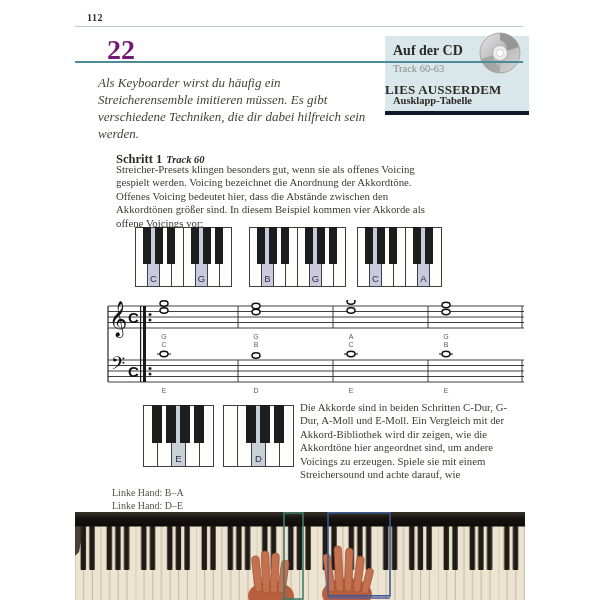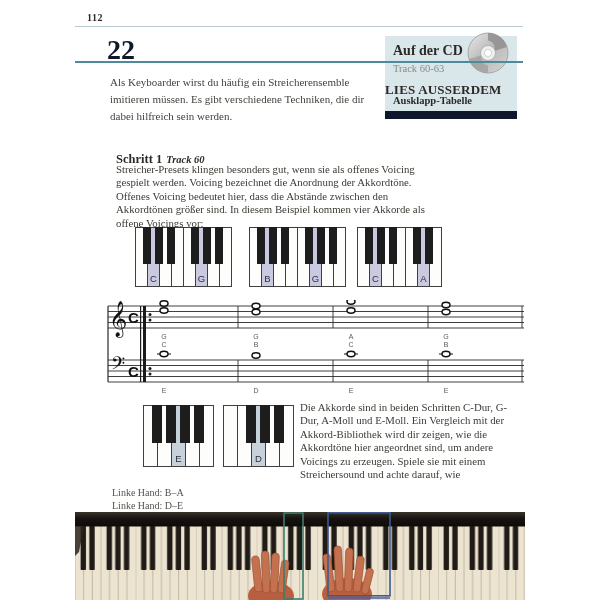--- a/index.html
+++ b/index.html
@@ -2,26 +2,26 @@
 <html><head>
 <meta charset="utf-8">
 <style>
   html,body{margin:0;padding:0;background:#fff;}
   #page{position:relative;width:600px;height:600px;background:#ffffff;overflow:hidden;
         font-family:"Liberation Serif",serif;color:#2d2a26;}
   .abs{position:absolute;}
   
   #pagenum{left:87px;top:12px;font-size:10px;font-weight:bold;letter-spacing:.5px;}
   #rule-top{left:75px;top:26px;width:448px;height:1px;background:#b9c9cf;}
-  #chapnum{left:107px;top:34px;font-size:28px;font-weight:bold;color:#0f172a;}
+  #chapnum{left:107px;top:34px;font-size:28px;font-weight:bold;color:#701a75;}
   #title{left:148px;top:34px;font-size:27px;font-style:italic;font-weight:600;color:#2d2a26;}
   #rule-title{left:75px;top:61px;width:448px;height:2px;background:#4d8b9b;z-index:3;}
-  #intro{left:110px;top:74px;width:272px;font-size:11px;line-height:17px;color:#45423c;}
+  #intro{left:98px;top:74px;width:272px;font-size:13px;font-style:italic;line-height:17px;color:#45423c;}
   
-  #cdbox{left:385px;top:36px;width:132px;height:75px;background:#d9e6ea;border-bottom:8px solid #0f172a;z-index:2;text-decoration:underline;}
+  #cdbox{left:385px;top:36px;width:144px;height:75px;background:#d9e6ea;border-bottom:4px solid #0f172a;z-index:2;text-decoration:underline;}
   #cdbox .t1{position:absolute;left:8px;top:7px;font-size:14px;font-weight:bold;}
   #cdbox .t2{position:absolute;left:8px;top:27px;font-size:10.5px;color:#8b8a86;}
   #cdbox .t3{position:absolute;left:0;top:42px;font-size:13px;font-weight:bold;letter-spacing:.2px;}
   #cdbox .t4{position:absolute;left:8px;top:55px;font-size:10.5px;font-weight:bold;}
   #cd-icon{position:absolute;right:6px;top:-6px;}
   
   .stephead{font-size:12.5px;font-weight:bold;}
   .steptrack{font-size:10.5px;font-weight:bold;font-style:italic;}
   .body{font-size:10.8px;line-height:13.4px;color:#3d3a34;text-align:left;}
   

